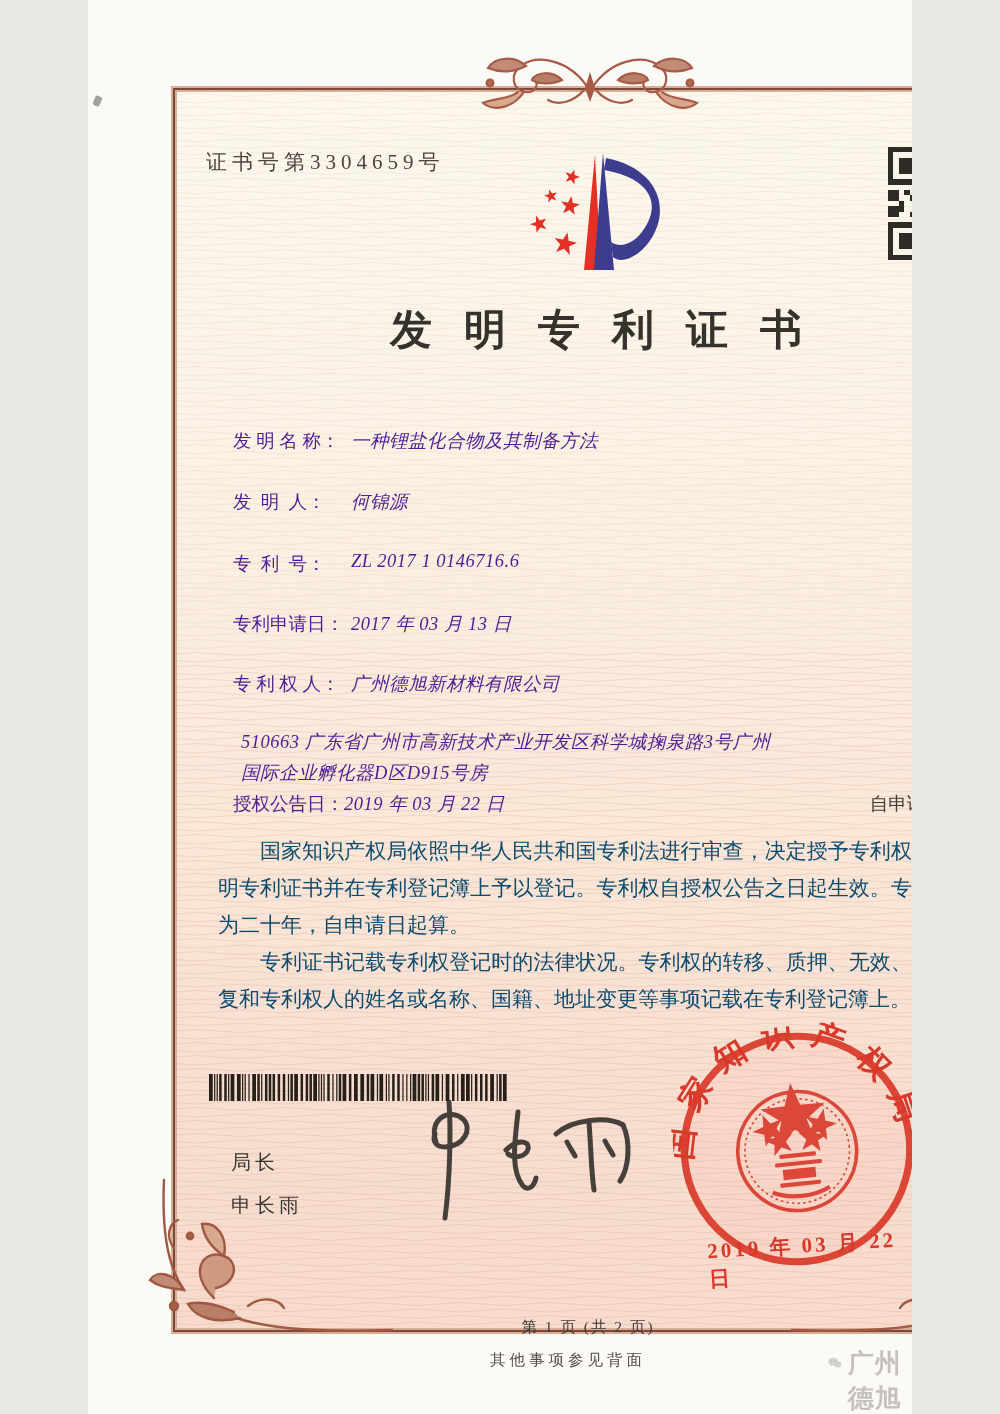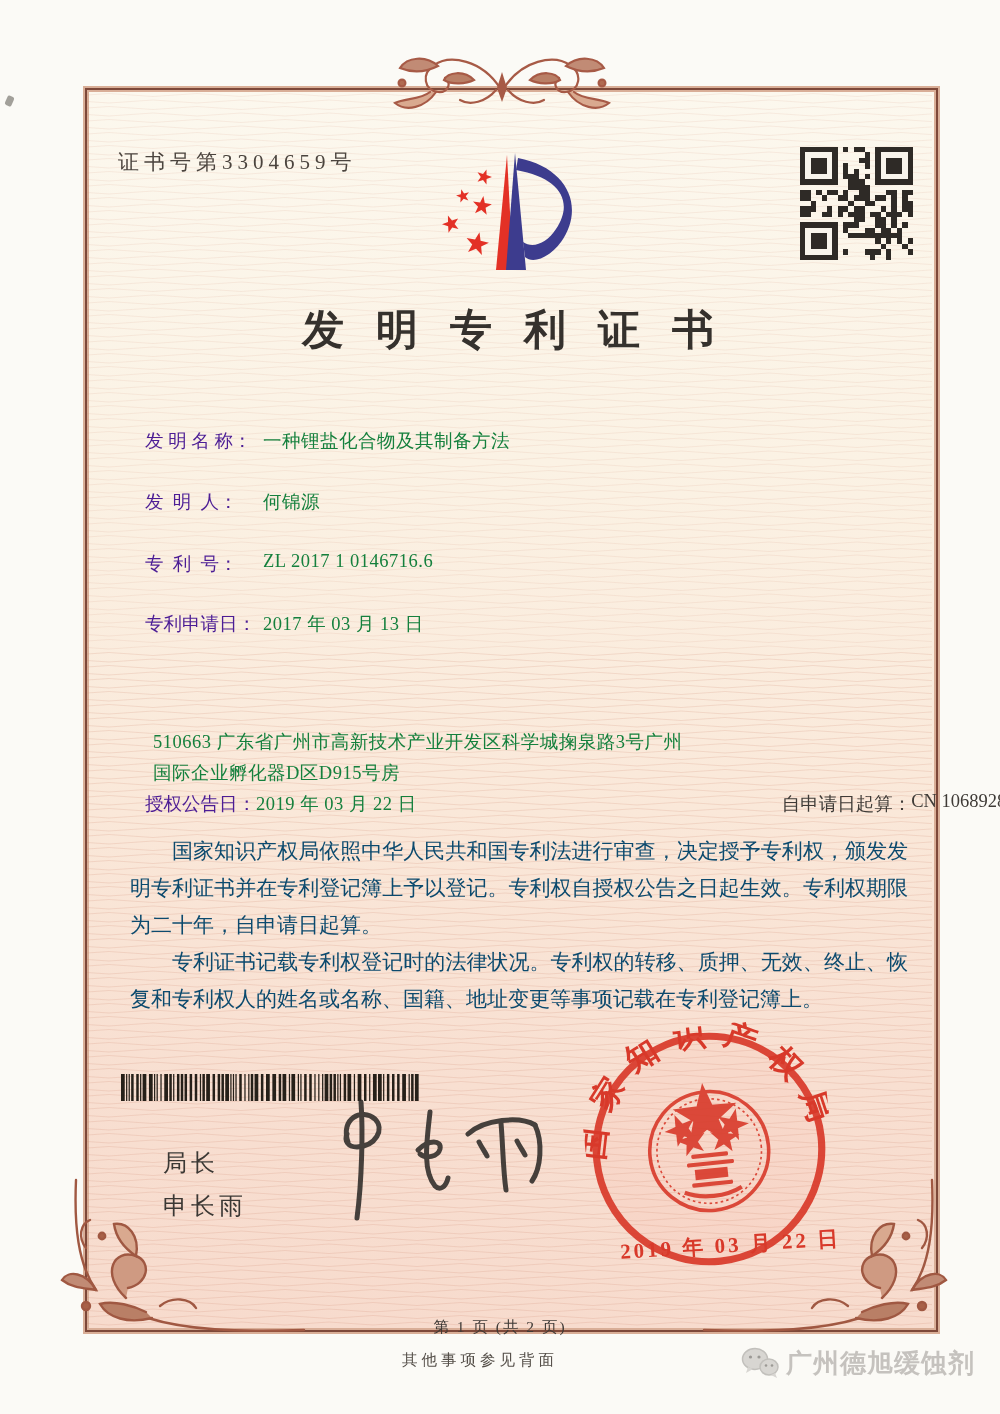--- a/index.html
+++ b/index.html
@@ -1,17 +1,17 @@
 <!DOCTYPE html>
 <html><head>
 <meta charset="utf-8">
 <style>
   html,body{margin:0;padding:0;background:#e9e7e3;}
   .page{
-    position:relative;width:1000px;height:1414px;margin:0 auto;
+    position:relative;width:824px;height:1414px;margin:0 auto;
     background:#fbfaf6;overflow:hidden;
     font-family:"Liberation Serif","DejaVu Serif",serif;
     color:#3f3b37;
   }
   .speck{position:absolute;left:6px;top:96px;width:7px;height:10px;background:#5a554f;opacity:.55;border-radius:2px;transform:rotate(24deg);}
   
   .frame{
     position:absolute;left:85px;top:88px;width:849px;height:1240px;
     border:2px solid #7d4839;
     box-shadow:0 0 0 2px #d9ae97, inset 0 0 0 2px #d9ae97;
@@ -23,31 +23,31 @@
   .cert-no{position:absolute;left:118px;top:148px;font-size:21px;letter-spacing:5px;color:#4b443e;}
   .logo{position:absolute;left:437px;top:146px;}
   .qr{position:absolute;left:800px;top:147px;width:113px;height:113px;}
   .title{
     position:absolute;left:0;top:302px;width:1000px;text-align:center;
     font-size:42px;font-weight:600;letter-spacing:32px;text-indent:32px;color:#35312d;padding-left:8px;
   }
   
   .field-row{position:absolute;left:145px;font-size:18.5px;display:flex;}
   .flabel{white-space:pre;width:118px;flex:0 0 auto;color:#4c1d95;}
-  .fvalue{color:#15803d;letter-spacing:.5px;}
+  .fvalue{color:#4c1d95;letter-spacing:.5px;font-style:italic;}
   .addr .fvalue{width:545px;line-height:31px;margin-left:8px;}
   .grant-pair2{position:absolute;left:510px;top:0;display:flex;font-size:18.5px;}
   
   .paras{position:absolute;left:130px;top:833px;width:778px;font-size:21px;line-height:37px;text-align:justify;color:#0c4a6e;}
   .paras p{margin:0;text-indent:2em;}
   
   .barcode{position:absolute;left:120px;top:1074px;}
   
   .director{position:absolute;left:143px;top:1141px;font-family:"Liberation Sans","DejaVu Sans",sans-serif;
-    font-size:24px;letter-spacing:4px;color:#3b3834;line-height:43px;margin-left:20px;}
+    font-size:20px;letter-spacing:4px;color:#3b3834;line-height:43px;}
   .signature{position:absolute;left:288px;top:1088px;}
   
   .seal{position:absolute;left:586px;top:1026px;transform:rotate(-6deg);}
   .seal-date{position:absolute;left:620px;top:1231px;color:#d8392a;font-size:21px;letter-spacing:3px;transform:rotate(-3.5deg);font-weight:600;}
   
   .page-info{position:absolute;left:0;top:1293px;width:1000px;text-align:center;font-size:15.5px;letter-spacing:2px;color:#3e3a36;margin-top:24px;}
   .footer-note{position:absolute;left:0;top:1350px;width:960px;text-align:center;font-size:15.5px;letter-spacing:4px;color:#544e48;}
   .watermark{position:absolute;left:740px;top:1346px;display:flex;align-items:flex-start;gap:6px;
     font-family:"Liberation Sans","DejaVu Sans",sans-serif;font-size:26px;font-weight:bold;color:#c5c2be;letter-spacing:1px;}
 </style>
@@ -458,20 +458,24 @@
     <span class="fvalue">何锦源</span>
   </div>
   <div class="field-row" style="top:551px">
     <span class="flabel">专  利  号：</span>
     <span class="fvalue">ZL 2017 1 0146716.6</span>
   </div>
   <div class="field-row" style="top:611px">
     <span class="flabel">专利申请日：</span>
     <span class="fvalue">2017 年 03 月 13 日</span>
   </div>
+  <div class="field-row" style="top:671px">
+    <span class="flabel">专 利 权 人：</span>
+    <span class="fvalue">广州德旭新材料有限公司</span>
+  </div>
   <div class="field-row addr" style="top:727px">
     <span class="fvalue">510663 广东省广州市高新技术产业开发区科学城掬泉路3号广州国际企业孵化器D区D915号房</span>
   </div>
   <div class="field-row" style="top:791px;width:790px">
     <span class="flabel" style="width:auto">授权公告日：</span>
     <span class="fvalue">2019 年 03 月 22 日</span>
     <span style="position:relative;flex:1">
       <span class="grant-pair2" style="left:365px;top:0;position:absolute;white-space:nowrap">
         <span>自申请日起算：</span>
         <span>CN 106892834 B</span>

